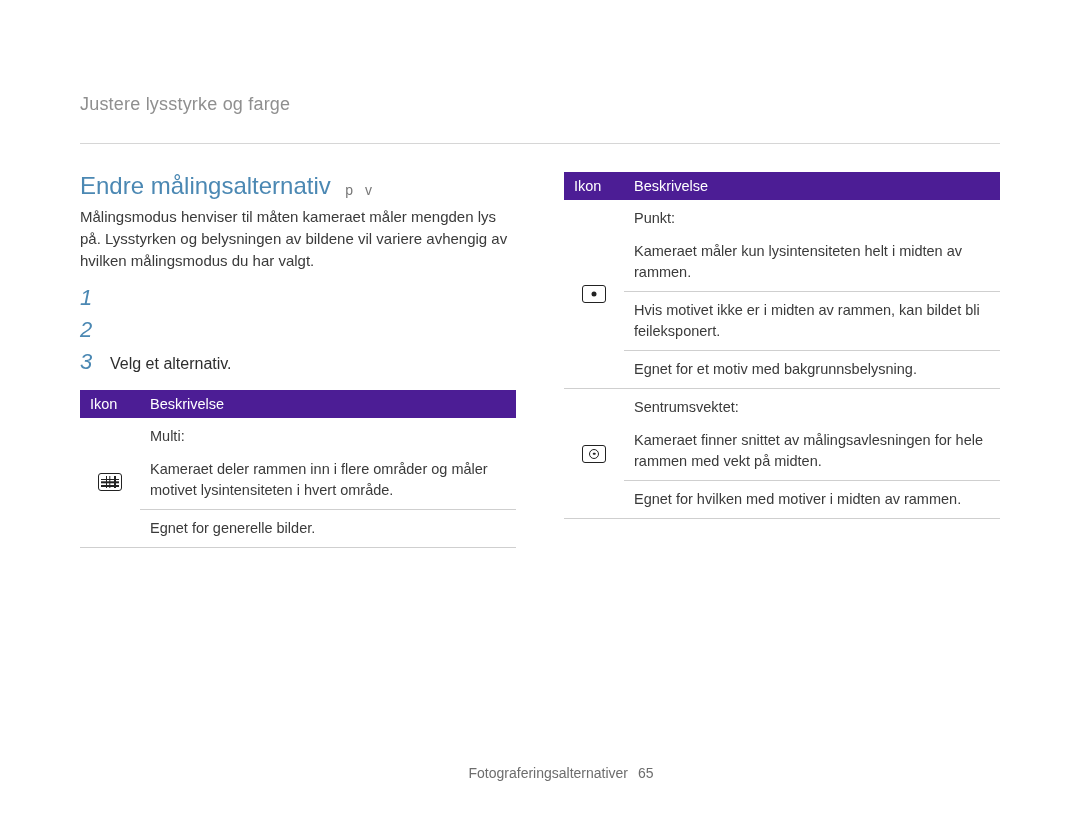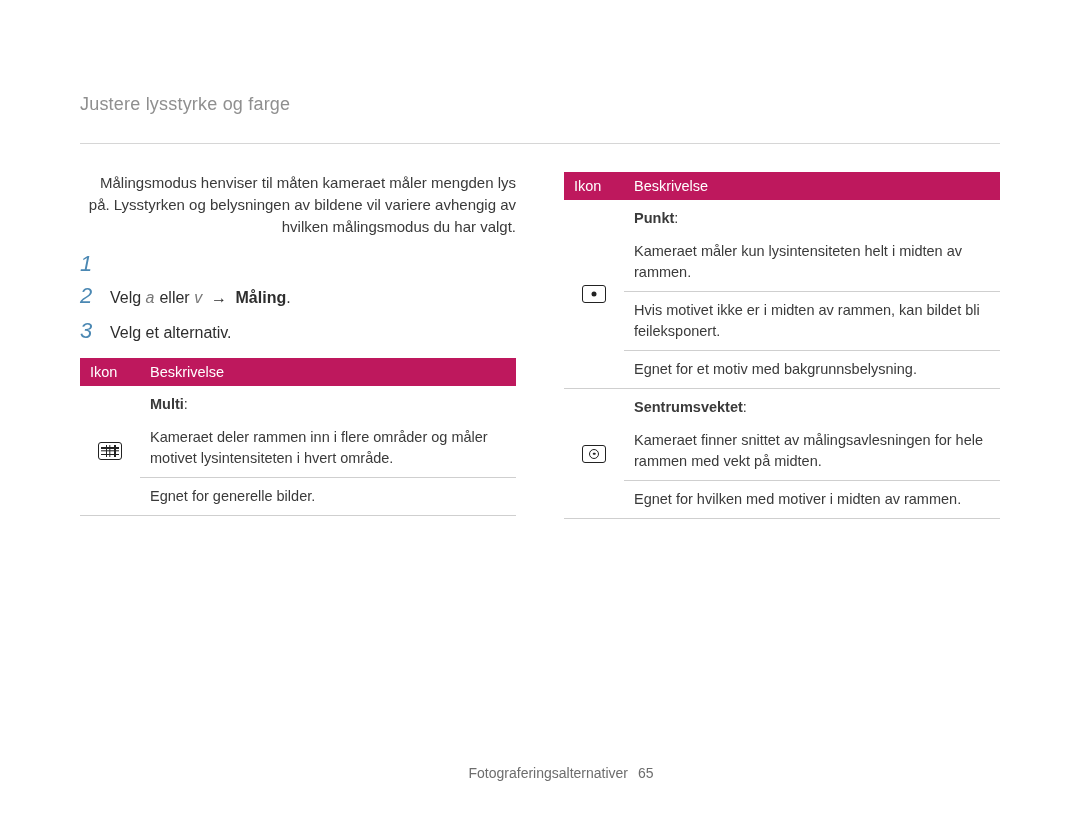--- a/index.html
+++ b/index.html
@@ -43,22 +43,22 @@
     font-size: 14px;
     color: #777;
     margin-left: 10px;
     letter-spacing: 4px;
     vertical-align: middle;
   }
   .lead {
     font-size: 15px;
     line-height: 1.45;
     color: #3a3a3a;
+    margin-top: 6px;
     margin-bottom: 16px;
-    text-align: right;
   }
   .steps {
     margin-bottom: 14px;
   }
   .step {
     display: flex;
     align-items: baseline;
     gap: 12px;
     margin: 4px 0 10px 0;
   }
@@ -78,42 +78,42 @@
   .step-text .g { color: #777; font-style: italic; letter-spacing: 0.5px; }
   .step-text .arrow { margin: 0 4px; }
   .step-text b { font-weight: 700; }
 
   table.desc {
     width: 100%;
     border-collapse: collapse;
     font-size: 14.5px;
   }
   table.desc thead th {
-    background: #be185d;
+    background: #4c1d95;
     color: #ffffff;
     font-weight: 400;
     text-align: left;
     padding: 6px 10px;
   }
   table.desc thead th:first-child { width: 60px; }
   table.desc tbody td {
     vertical-align: middle;
     padding: 8px 10px 8px 10px;
     border-bottom: 1px solid #cfcfcf;
     text-align: left;
   }
   table.desc tbody td.icon-cell {
     text-align: center;
     vertical-align: middle;
     width: 60px;
     padding-left: 4px;
     padding-right: 4px;
   }
   .desc-para { line-height: 1.45; }
-  .desc-para .term { font-weight: 700; }
+  .desc-para .term { font-weight: 400; }
   .sub { margin-top: 12px; }
 
   .footer {
     position: absolute;
     bottom: 34px;
     left: 0; right: 0;
     text-align: center;
     font-size: 14px;
     color: #6d6d6d;
     padding-left: 42px;
@@ -164,33 +164,32 @@
 </style>
 </head>
 <body>
 
 <div class="breadcrumb">Justere lysstyrke og farge</div>
 <hr class="hr-top">
 
 <div class="columns">
 
   <div class="col">
+    <div>
+      <span class="section-title">Endre målingsalternativ</span>
+      <span class="section-tags">p   v</span>
+    </div>
     <p class="lead">Målingsmodus henviser til måten kameraet måler mengden lys på. Lysstyrken og belysningen av bildene vil variere avhengig av hvilken målingsmodus du har valgt.</p>
 
     <div class="steps">
       <div class="step">
         <span class="step-num">1</span>
       </div>
       <div class="step">
         <span class="step-num">2</span>
-        <span class="step-text">
-          <span>Velg </span><span class="g">a</span><span> eller </span><span class="g">v</span>
-          <span class="arrow">→</span>
-          <b>Måling</b><span>.</span>
-        </span>
       </div>
       <div class="step">
         <span class="step-num">3</span>
         <span class="step-text">Velg et alternativ.</span>
       </div>
     </div>
 
     <table class="desc">
       <thead>
         <tr>

